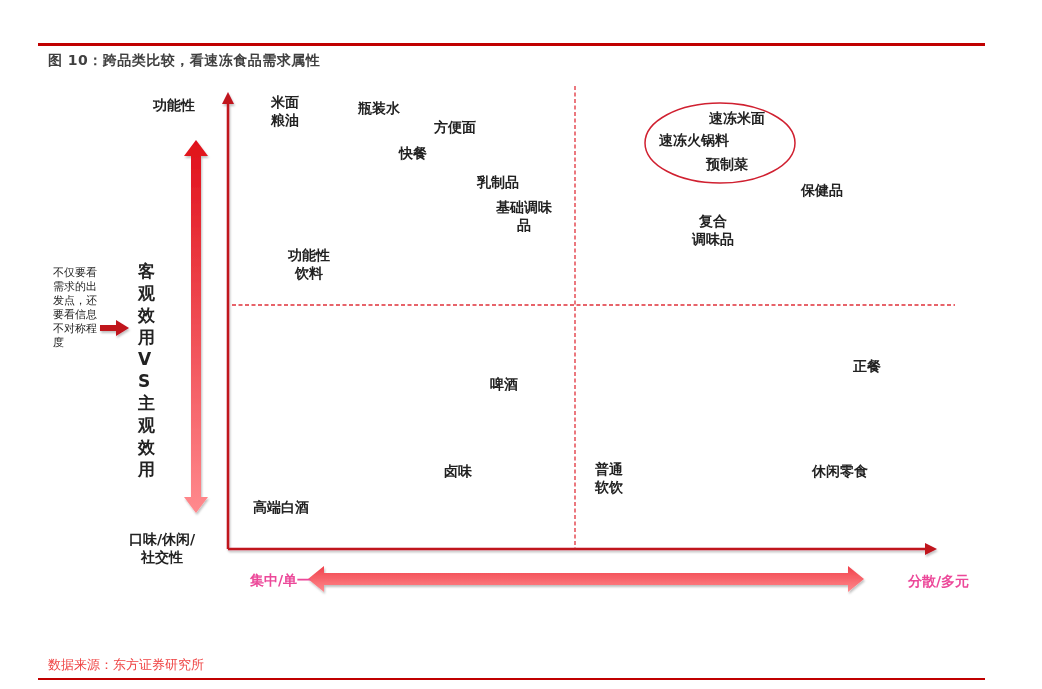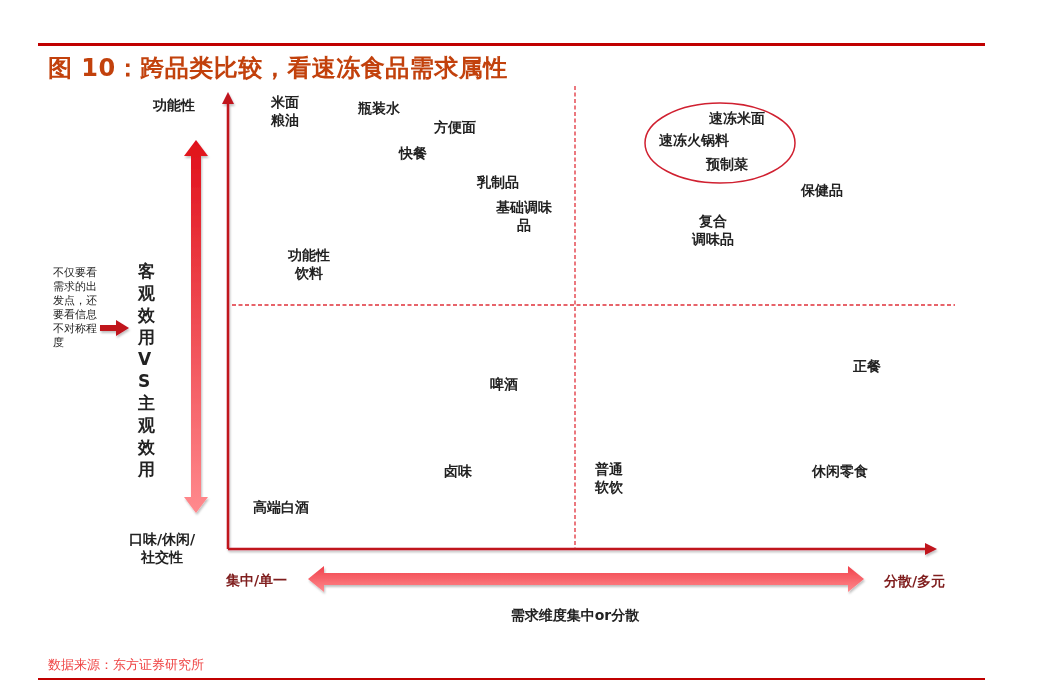--- a/index.html
+++ b/index.html
@@ -1,25 +1,25 @@
 <!DOCTYPE html>
 <html><head>
 <meta charset="utf-8">
 <style>
   html, body { margin: 0; padding: 0; background: #ffffff; }
   body { width: 1042px; height: 689px; position: relative; overflow: hidden;
          font-family: "DejaVu Sans", "Liberation Sans", sans-serif; color: #222; }
   .rule { position: absolute; background: #c00000; height: 3px; }
-  .title { position: absolute; left: 48px; top: 52px; font-size: 24px; font-weight: bold; color: #c2410c; letter-spacing: 0.5px; }
+  .title { position: absolute; left: 48px; top: 52px; font-size: 14px; font-weight: bold; color: #404040; letter-spacing: 0.5px; }
   .lbl { position: absolute; font-size: 14px; font-weight: bold; color: #222; line-height: 18px; white-space: nowrap; }
   .lbl.c { text-align: center; }
   .vtext { position: absolute; font-size: 17px; font-weight: bold; color: #222; width: 24px; line-height: 22px; word-break: break-all; margin-top: 48px; }
   .note { position: absolute; font-size: 11px; color: #222; width: 48px; line-height: 14px; word-break: break-all; }
   .source { position: absolute; left: 48px; top: 656px; font-size: 13px; color: #ef4444; }
-  .axis-end { position: absolute; font-size: 14px; font-weight: bold; color: #7f1d1d; }
+  .axis-end { position: absolute; font-size: 14px; font-weight: bold; color: #ec4899; margin-left: 24px; }
   svg { position: absolute; left: 0; top: 0; }
 </style>
 </head>
 <body>
 
 <div class="rule" style="left:38px; top:43px; width:947px;"></div>
 <div class="rule" style="left:38px; top:678px; width:947px; height:2px;"></div>
 
 <div class="title">图 10：跨品类比较，看速冻食品需求属性</div>
 
@@ -68,21 +68,20 @@
   <div>口味/休闲/</div>
   <div>社交性</div>
 </div>
 <div class="vtext" style="left:138px; top:212px;">客观效用VS主观效用</div>
 
 <div class="note" style="left:53px; top:266px;">不仅要看需求的出发点，还要看信息不对称程度</div>
 
 <div class="axis-end" style="left:226px; top:572px;">集中/单一</div>
 <div class="axis-end" style="left:884px; top:573px;">分散/多元</div>
 <div class="lbl c" style="left:470px; top:606px; width:210px;">
-  <div>需求维度集中or分散</div>
 </div>
 
 <div class="lbl" style="left:271px; top:93px;">
   <div>米面</div>
   <div>粮油</div>
 </div>
 <div class="lbl" style="left:358px; top:99px;">瓶装水</div>
 <div class="lbl" style="left:434px; top:118px;">方便面</div>
 <div class="lbl" style="left:399px; top:144px;">快餐</div>
 <div class="lbl" style="left:449px; top:173px;margin-left:28px;">乳制品</div>

